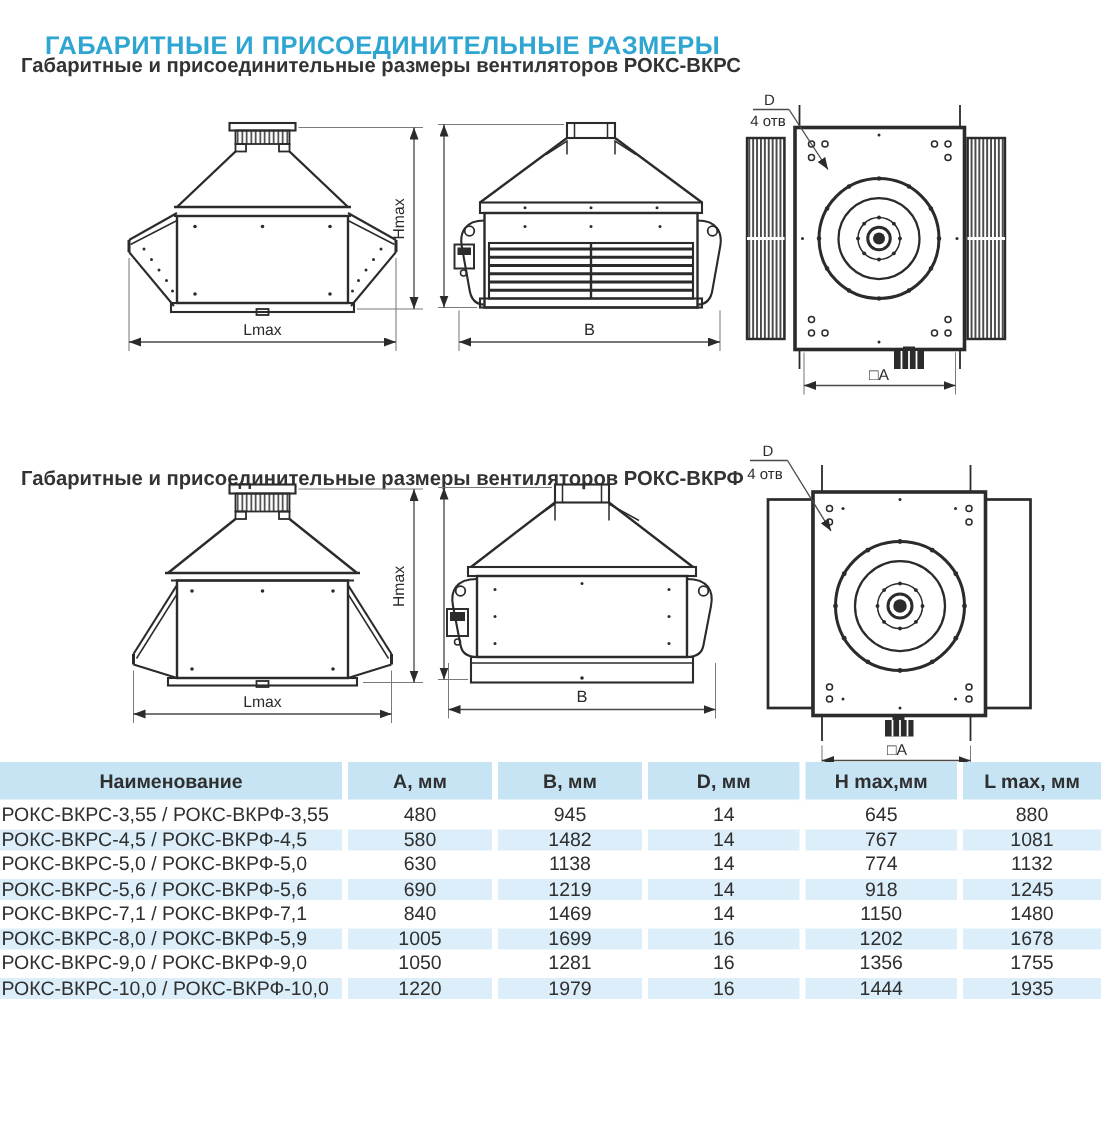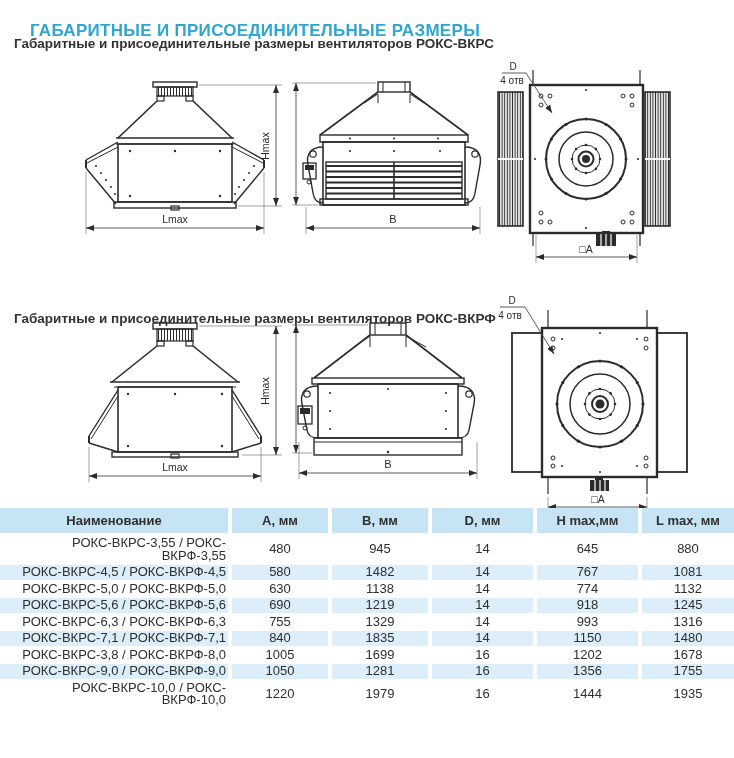--- a/index.html
+++ b/index.html
@@ -40,21 +40,21 @@
   table.dims th{
     background:var(--head-bg);font-weight:bold;text-align:center;
     padding:6px 2px;border-right:4px solid #fff;border-bottom:3px solid #fff;
     line-height:13px;
   }
   table.dims td{
     text-align:center;padding:1px 2px;line-height:12.5px;
     border-right:4px solid #fff;border-bottom:2px solid #fff;
   }
   table.dims th:last-child, table.dims td:last-child{border-right:none;}
-  table.dims td.name{text-align:right;padding-left:13px;}
+  table.dims td.name{text-align:left;padding-left:1px;}
   table.dims tbody tr:nth-child(even) td{background:var(--row-alt-bg);}
   table.dims tbody tr:nth-child(odd) td{background:#ffffff;}
   col.c-name{width:230px;} col.c-a{width:100px;} col.c-b{width:100px;}
   col.c-d{width:105px;} col.c-h{width:105px;} col.c-l{width:94px;}
 </style>
 </head>
 <body>
 
 <h1 class="page-title">ГАБАРИТНЫЕ И ПРИСОЕДИНИТЕЛЬНЫЕ РАЗМЕРЫ</h1>
 <h2 class="section-subtitle" id="sub-vkrs">Габаритные и присоединительные размеры вентиляторов РОКС-ВКРС</h2>
@@ -503,37 +503,29 @@
       </tr>
       <tr>
         <td class="name">РОКС-ВКРС-5,6 / РОКС-ВКРФ-5,6</td>
         <td>690</td>
         <td>1219</td>
         <td>14</td>
         <td>918</td>
         <td>1245</td>
       </tr>
       <tr>
-        <td class="name">РОКС-ВКРС-6,3 / РОКС-ВКРФ-6,3</td>
-        <td>755</td>
-        <td>1329</td>
-        <td>14</td>
-        <td>993</td>
-        <td>1316</td>
-      </tr>
-      <tr>
         <td class="name">РОКС-ВКРС-7,1 / РОКС-ВКРФ-7,1</td>
         <td>840</td>
-        <td>1835</td>
+        <td>1469</td>
         <td>14</td>
         <td>1150</td>
         <td>1480</td>
       </tr>
       <tr>
-        <td class="name">РОКС-ВКРС-3,8 / РОКС-ВКРФ-8,0</td>
+        <td class="name">РОКС-ВКРС-8,0 / РОКС-ВКРФ-5,9</td>
         <td>1005</td>
         <td>1699</td>
         <td>16</td>
         <td>1202</td>
         <td>1678</td>
       </tr>
       <tr>
         <td class="name">РОКС-ВКРС-9,0 / РОКС-ВКРФ-9,0</td>
         <td>1050</td>
         <td>1281</td>

